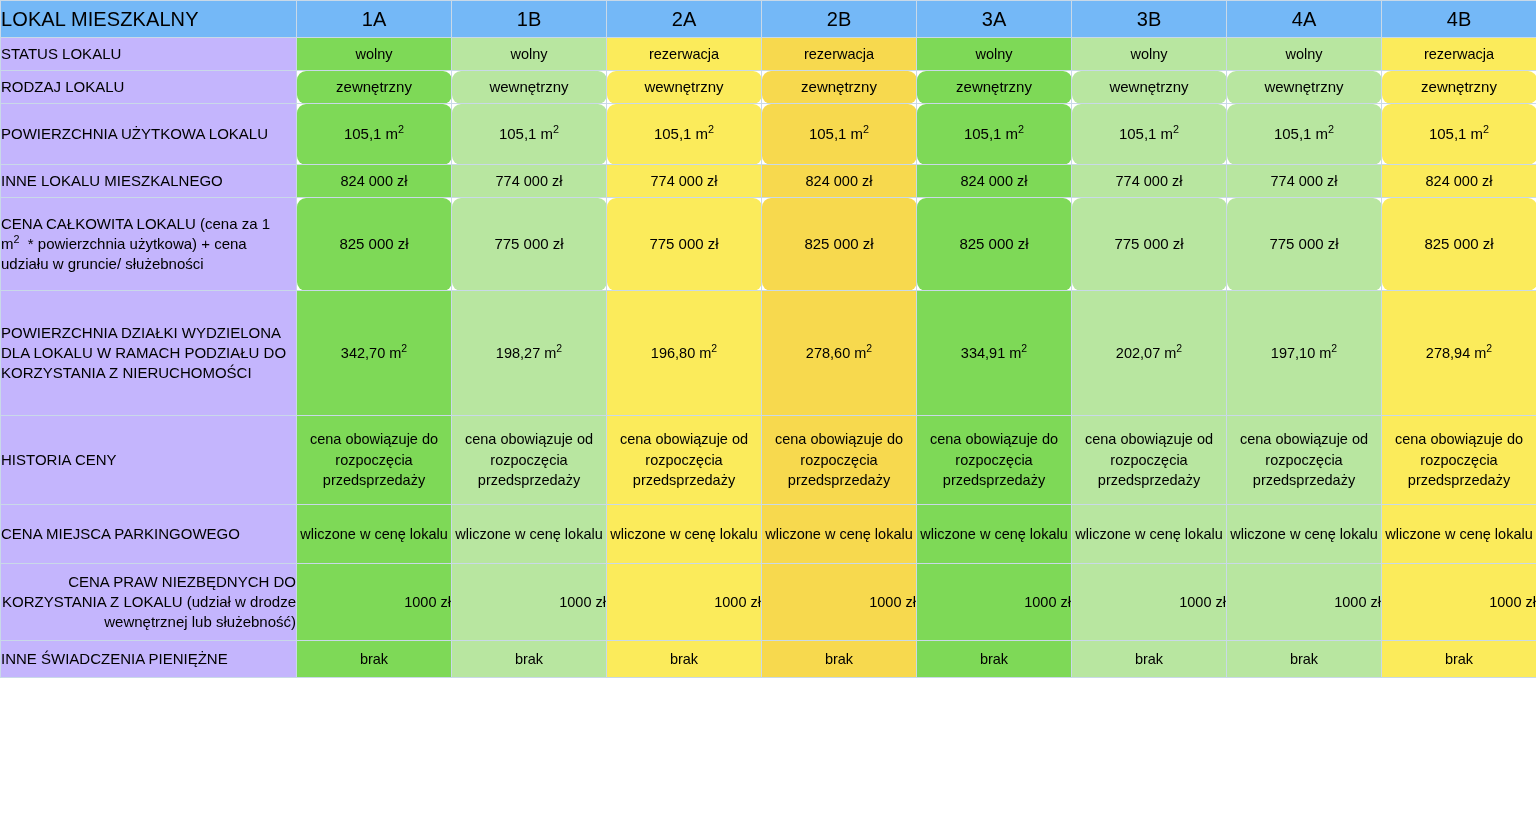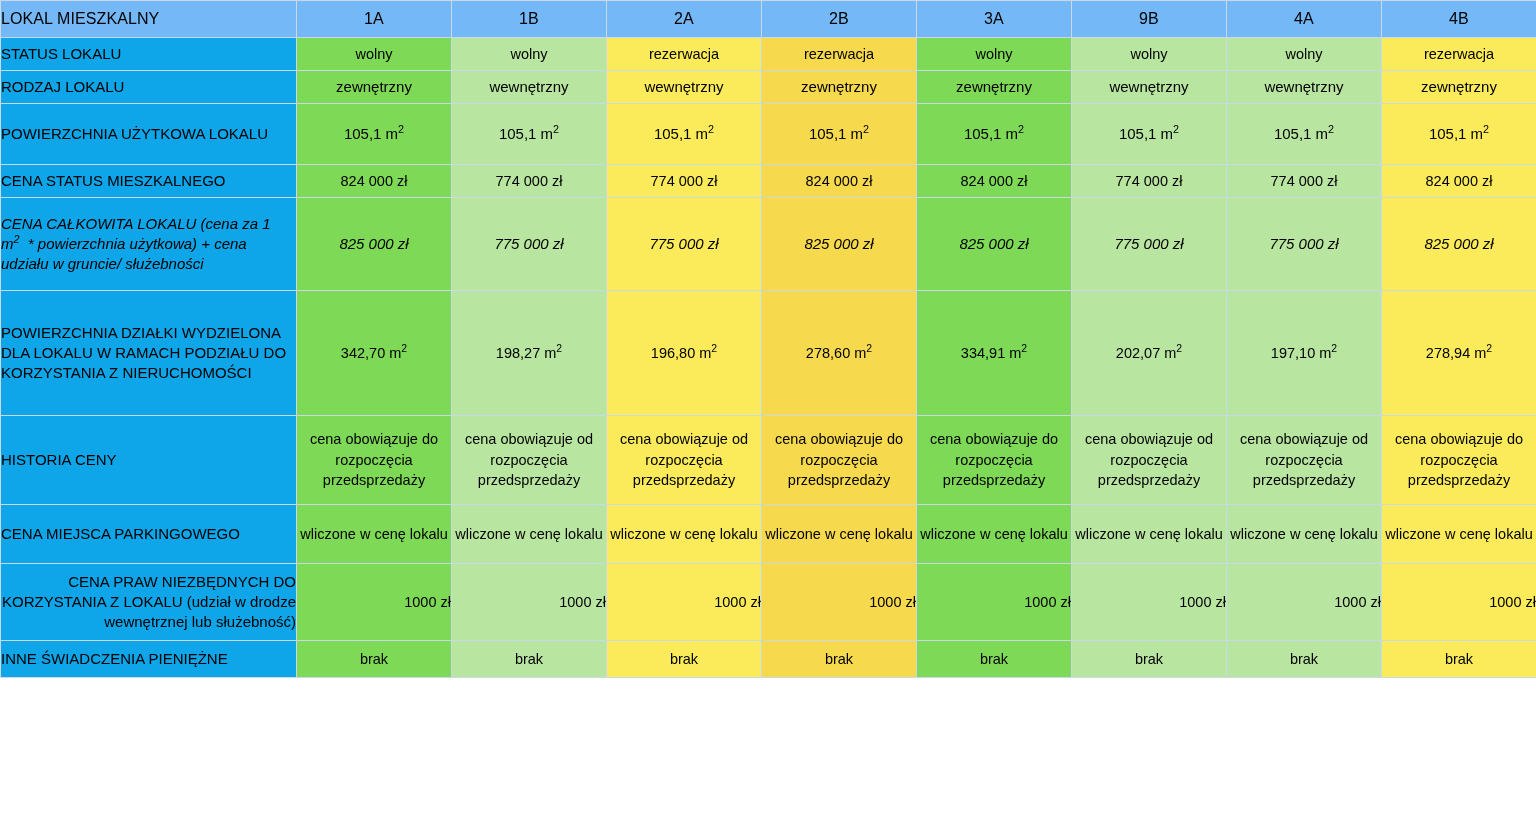--- a/index.html
+++ b/index.html
@@ -28,65 +28,65 @@
     border: 1px solid #c9d9e8;
     padding: 0;
     vertical-align: middle;
     font-weight: normal;
   }
 
   
   .hdr-row th {
     background: #74b8f7;
     height: 36px;
-    font-size: 16px;
+    font-size: 20px;
     font-weight: bold;
     letter-spacing: .1px;
     border-bottom: 2px solid #5c9fd8;
   }
   .hdr-row th.hdr-label {
     text-align: left;
     padding: 0 10px;
   }
   .hdr-row th.hdr-unit {
     text-align: center;
     margin-top: 38px;
   }
 
   
   td.rowlabel {
-    background: #0ea5e9;
+    background: #c4b5fd;
     text-align: left;
     padding: 7px 9px 8px 9px;
     font-size: 15px;
     line-height: 1.34;
   }
 
   
   td.val {
     text-align: center;
     font-size: 14.5px;
     line-height: 1.42;
     padding: 6px 5px;
   }
-  td.val.bold { font-weight: bold; font-size: 15px; }
+  td.val.bold { font-weight: bold; font-size: 15px; border-radius: 9px; }
 
   
   .c-green-dark  { background: #7ed957; }
   .c-green-light { background: #b8e6a0; }
   .c-yellow      { background: #fbeb5b; }
   .c-gold        { background: #f7d94e; }
 
   
   .r-status   td { height: 32px; }
   .r-rodzaj   td { height: 32px; }
   .r-pow      td { height: 60px; }
   .r-cena1m   td { height: 58px; }
   .r-cenalok  td { height: 32px; }
-  .r-calk     td { height: 92px; font-style: italic; }
+  .r-calk     td { height: 92px; }
   .r-najn     td { height: 58px; }
   .r-dzialka  td { height: 124px; }
   .r-hist     td { height: 88px; }
   .r-miejsca  td { height: 32px; }
   .r-cmp      td { height: 58px; }
   .r-prawa    td { height: 76px; text-align: right; }
   .r-inne     td { height: 36px; }
 
   sup {
     font-size: .72em;
@@ -110,21 +110,21 @@
       <col class="unit-col">
   </colgroup>
   <thead>
     <tr class="hdr-row">
       <th class="hdr-label">LOKAL MIESZKALNY</th>
       <th class="hdr-unit">1A</th>
       <th class="hdr-unit">1B</th>
       <th class="hdr-unit">2A</th>
       <th class="hdr-unit">2B</th>
       <th class="hdr-unit">3A</th>
-      <th class="hdr-unit">9B</th>
+      <th class="hdr-unit">3B</th>
       <th class="hdr-unit">4A</th>
       <th class="hdr-unit">4B</th>
     </tr>
   </thead>
   <tbody id="table-body">
       <tr class="r-status">
         <td class="rowlabel">STATUS LOKALU</td>
         <td class="val c-green-dark">wolny</td>
         <td class="val c-green-light">wolny</td>
         <td class="val c-yellow">rezerwacja</td>
@@ -150,21 +150,21 @@
         <td class="val c-green-dark bold">105,1 m<sup>2</sup></td>
         <td class="val c-green-light bold">105,1 m<sup>2</sup></td>
         <td class="val c-yellow bold">105,1 m<sup>2</sup></td>
         <td class="val c-gold bold">105,1 m<sup>2</sup></td>
         <td class="val c-green-dark bold">105,1 m<sup>2</sup></td>
         <td class="val c-green-light bold">105,1 m<sup>2</sup></td>
         <td class="val c-green-light bold">105,1 m<sup>2</sup></td>
         <td class="val c-yellow bold">105,1 m<sup>2</sup></td>
       </tr>
       <tr class="r-cenalok">
-        <td class="rowlabel">CENA STATUS MIESZKALNEGO</td>
+        <td class="rowlabel">INNE LOKALU MIESZKALNEGO</td>
         <td class="val c-green-dark">824 000 zł</td>
         <td class="val c-green-light">774 000 zł</td>
         <td class="val c-yellow">774 000 zł</td>
         <td class="val c-gold">824 000 zł</td>
         <td class="val c-green-dark">824 000 zł</td>
         <td class="val c-green-light">774 000 zł</td>
         <td class="val c-green-light">774 000 zł</td>
         <td class="val c-yellow">824 000 zł</td>
       </tr>
       <tr class="r-calk">

